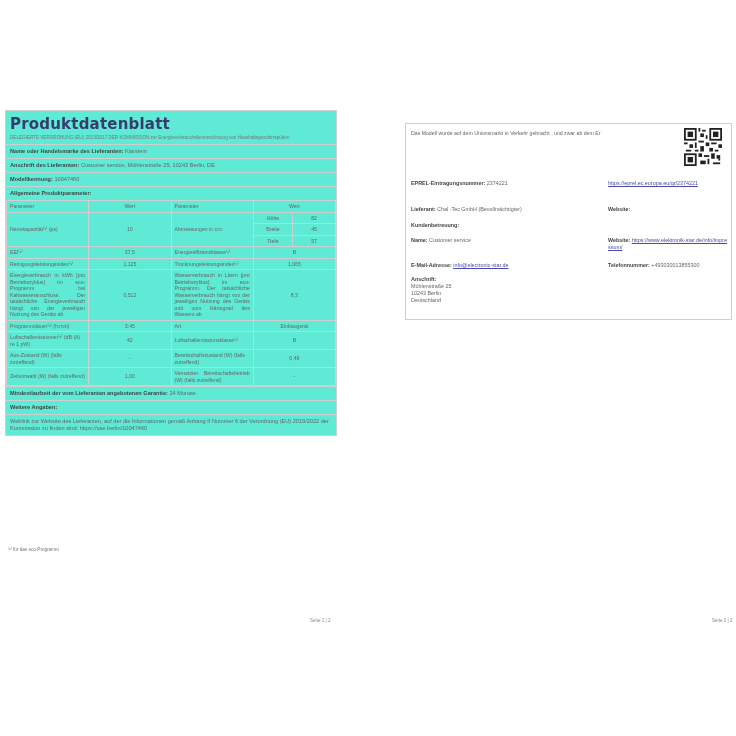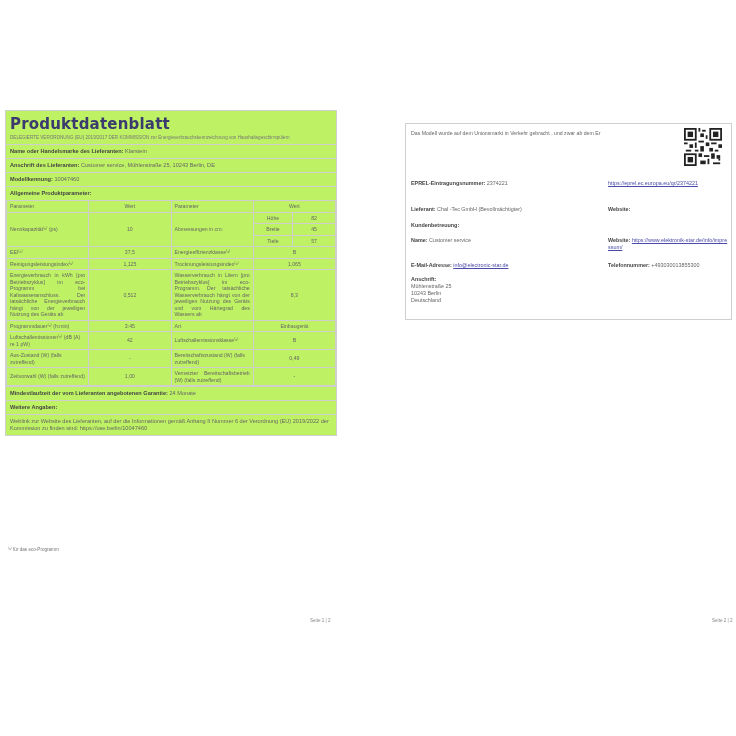--- a/index.html
+++ b/index.html
@@ -1,18 +1,18 @@
 <!DOCTYPE html>
 <html><head>
 <meta charset="utf-8">
 <style>
   html,body{margin:0;padding:0;}
   body{width:736px;height:736px;background:#ffffff;position:relative;overflow:hidden;
        font-family:"Liberation Sans",sans-serif;color:#555;}
-  .page1{position:absolute;left:5px;top:110px;width:330px;border:1px solid #cfcfcf;background:#bef264;}
+  .page1{position:absolute;left:5px;top:110px;width:330px;border:1px solid #cfcfcf;background:#5eead4;}
   .title{font-family:"DejaVu Sans",sans-serif;font-size:15px;font-weight:bold;color:#3a3a6e;padding:4px 4px 2px 4px;letter-spacing:0.2px;}
   .subtitle{font-size:4.6px;color:#777;padding:0 4px 3px 4px;line-height:6px;}
   .row{border-top:1px solid #cfcfcf;padding:3px 4px;font-size:5.6px;color:#666;line-height:7px;}
   .row b{color:#444;}
   table.params{border-collapse:collapse;width:100%;font-size:5.2px;color:#666;}
   table.params td{border:1px solid #cfcfcf;padding:2px 3px;line-height:6.5px;vertical-align:middle;}
   table.params td.val{text-align:center;}
   .just{text-align:justify;}
   .footnote{position:absolute;left:8px;top:546px;font-size:4.6px;color:#777;}
   .pagenum1{position:absolute;left:310px;top:618px;font-size:4.6px;color:#888;}

